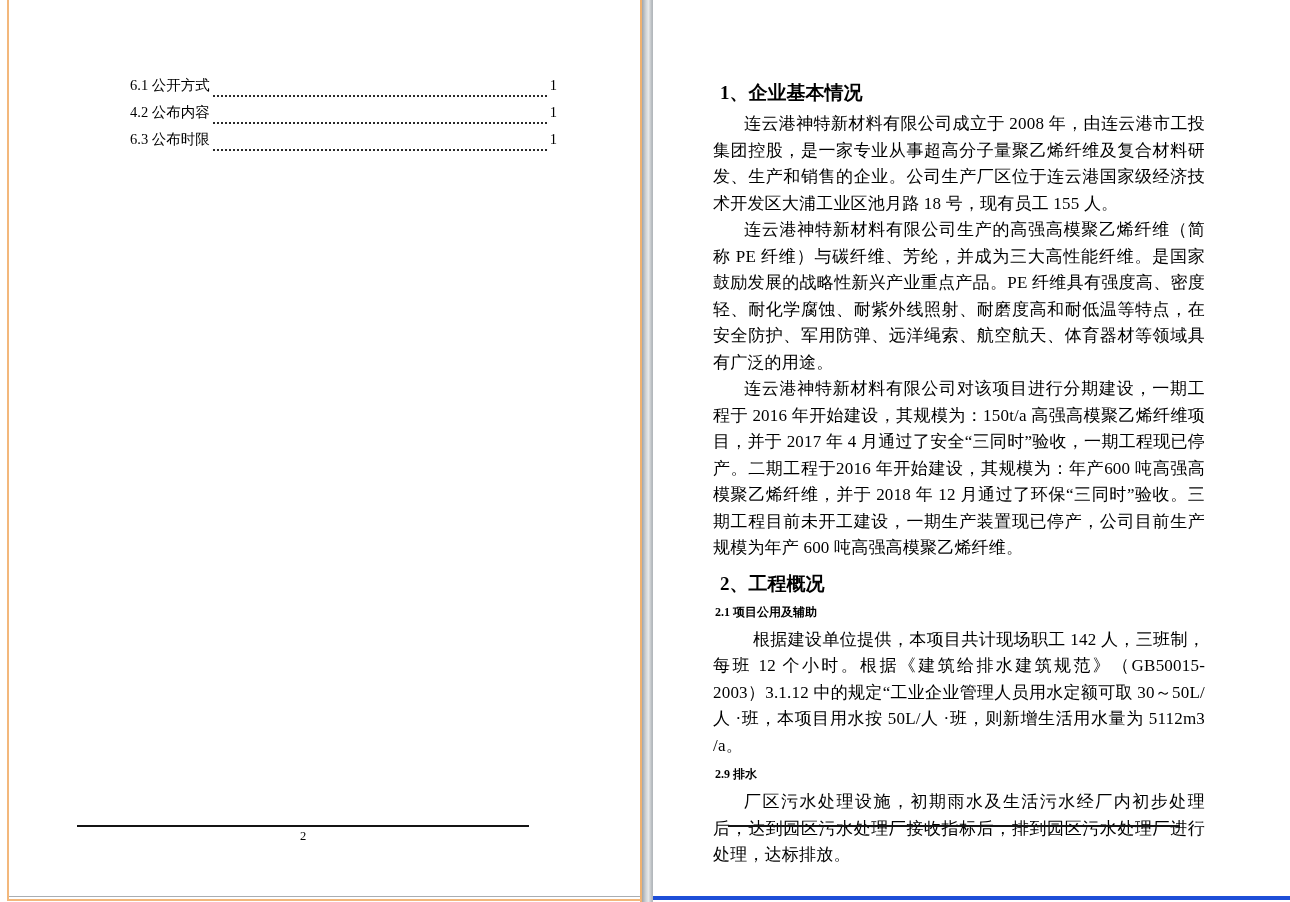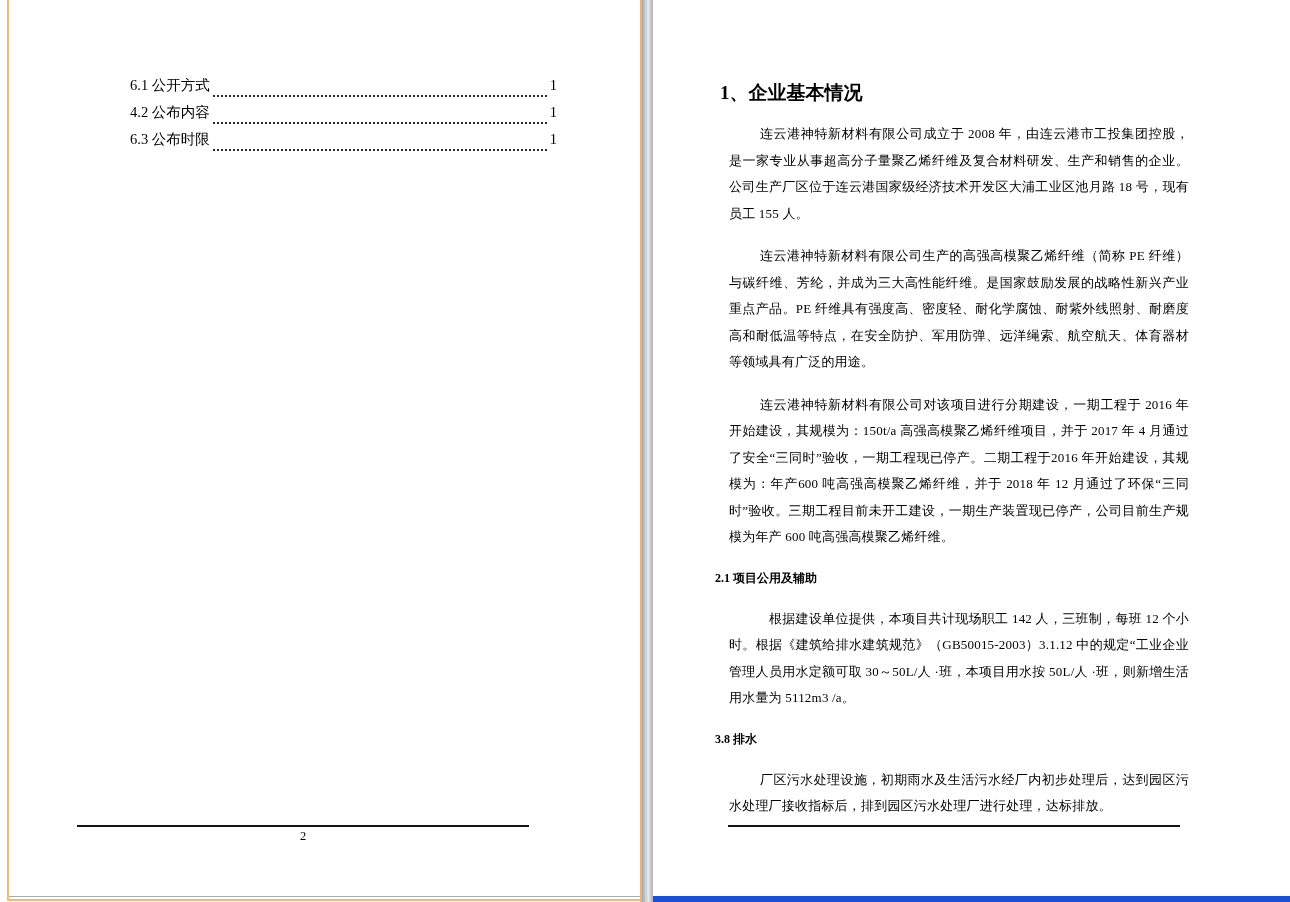--- a/index.html
+++ b/index.html
@@ -30,21 +30,21 @@
       #f0b271 0%, #f0b271 15%,
       #9fa5ab 15%, #cfd3d6 45%,
       #e7e9ea 65%, #aeb3b8 95%, #c6cacd 100%);
   }
 
   .page {
     position: absolute; top: 0; height: 896px;
     background: #ffffff;
   }
   .page-left  { left: 9px;   width: 631px; border-bottom: 1px solid #a9aeb3; }
-  .page-right { left: 653px; width: 637px; border-bottom: 7px solid #1d4ed8; }
+  .page-right { left: 653px; width: 637px; border-bottom: 4px solid #1d4ed8; }
 
   
   .toc {
     position: absolute; left: 121px; top: 76px; width: 427px;
     font-size: 14.5px;
   }
   .toc-row {
     display: flex; align-items: baseline;
     height: 27px; white-space: nowrap;
   }
@@ -81,22 +81,22 @@
     line-height: 25px;
     margin: 0 0 6px 0; padding-left: 7px;
   }
   .doc-h1.spaced { margin-top: 9px; margin-bottom: 5px; }
   .doc-h3 {
     font-size: 12px; font-weight: bold;
     line-height: 23px;
     margin: 4px 0 3px 0; padding-left: 2px;
   }
   .doc-p {
-    font-size: 13px; line-height: 26.5px;
-    margin: 16px;
+    font-size: 17px; line-height: 26.5px;
+    margin: 0;
     text-align: justify;
     text-indent: 31px;
     letter-spacing: 0.2px;
   }
   .doc-p.deep-indent { text-indent: 40px; }
 </style>
 </head>
 <body>
 
 <div class="edge-left"></div>
@@ -127,21 +127,22 @@
   <div class="footer-num">2</div>
 </div>
 
 <div class="page page-right">
 
   <div class="doc-content">
     <h1 class="doc-h1">1、企业基本情况</h1>
     <p class="doc-p">连云港神特新材料有限公司成立于 2008 年，由连云港市工投集团控股，是一家专业从事超高分子量聚乙烯纤维及复合材料研发、生产和销售的企业。公司生产厂区位于连云港国家级经济技术开发区大浦工业区池月路 18 号，现有员工 155 人。</p>
     <p class="doc-p">连云港神特新材料有限公司生产的高强高模聚乙烯纤维（简称 PE 纤维）与碳纤维、芳纶，并成为三大高性能纤维。是国家鼓励发展的战略性新兴产业重点产品。PE 纤维具有强度高、密度轻、耐化学腐蚀、耐紫外线照射、耐磨度高和耐低温等特点，在安全防护、军用防弹、远洋绳索、航空航天、体育器材等领域具有广泛的用途。</p>
     <p class="doc-p">连云港神特新材料有限公司对该项目进行分期建设，一期工程于 2016 年开始建设，其规模为：150t/a 高强高模聚乙烯纤维项目，并于 2017 年 4 月通过了安全“三同时”验收，一期工程现已停产。二期工程于2016 年开始建设，其规模为：年产600 吨高强高模聚乙烯纤维，并于 2018 年 12 月通过了环保“三同时”验收。三期工程目前未开工建设，一期生产装置现已停产，公司目前生产规模为年产 600 吨高强高模聚乙烯纤维。</p>
+    <h1 class="doc-h1 spaced">2、工程概况</h1>
     <h3 class="doc-h3">2.1 项目公用及辅助</h3>
     <p class="doc-p deep-indent">根据建设单位提供，本项目共计现场职工 142 人，三班制，每班 12 个小时。根据《建筑给排水建筑规范》（GB50015-2003）3.1.12 中的规定“工业企业管理人员用水定额可取 30～50L/人 ·班，本项目用水按 50L/人 ·班，则新增生活用水量为 5112m3 /a。</p>
-    <h3 class="doc-h3">3.8 排水</h3>
+    <h3 class="doc-h3">2.9 排水</h3>
     <p class="doc-p">厂区污水处理设施，初期雨水及生活污水经厂内初步处理后，达到园区污水处理厂接收指标后，排到园区污水处理厂进行处理，达标排放。</p>
   </div>
 
   <div class="footer-rule"></div>
   <div class="footer-num"></div>
 </div>
 
 </body></html>

